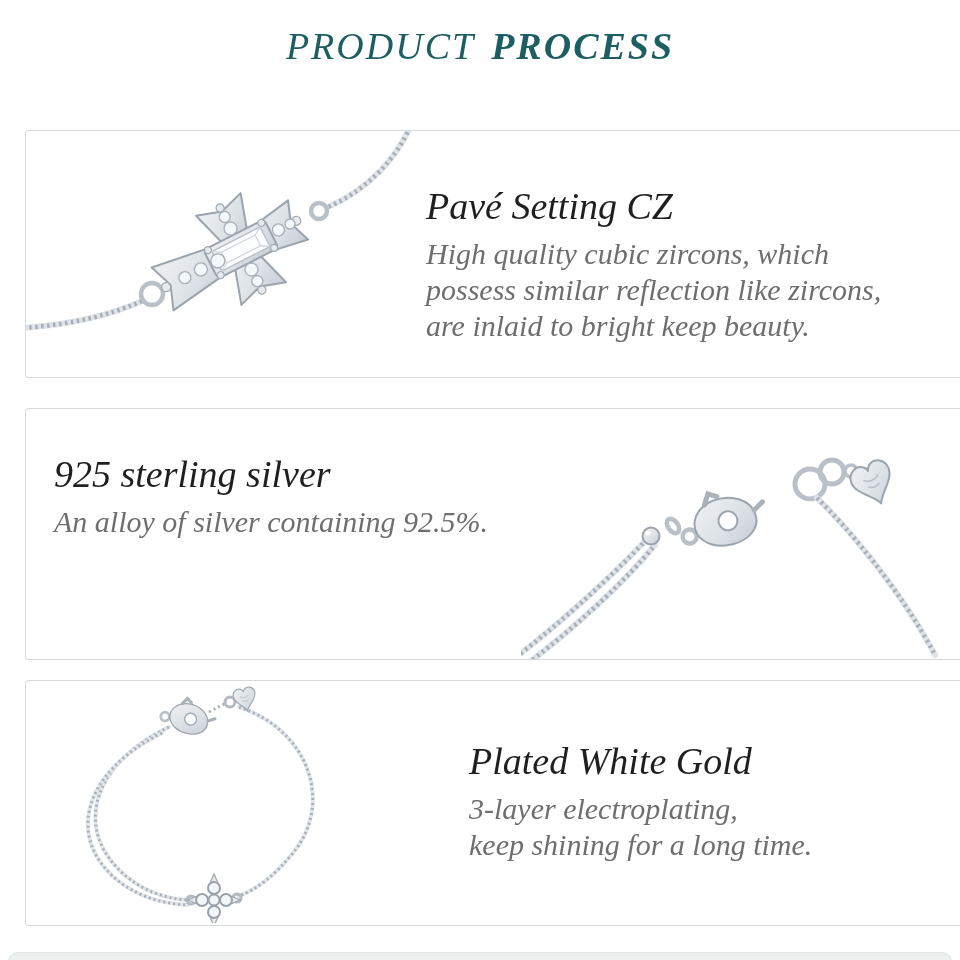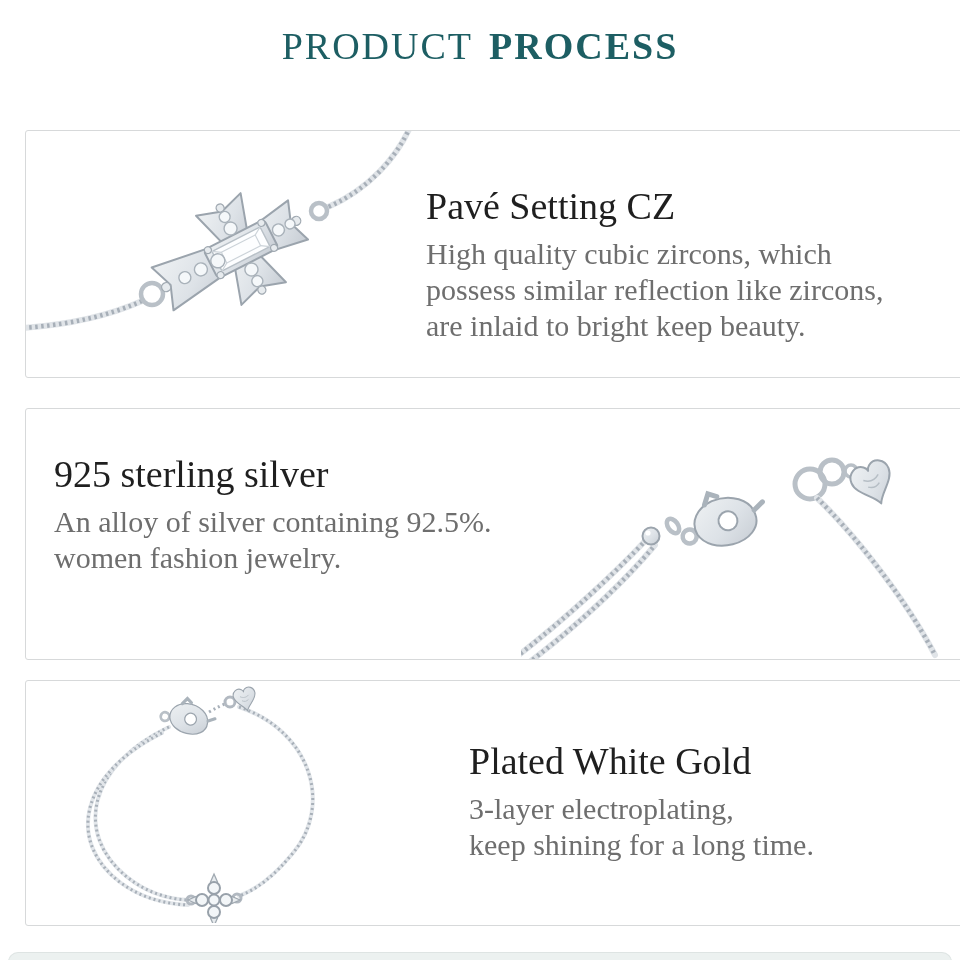--- a/index.html
+++ b/index.html
@@ -6,20 +6,21 @@
     --accent:#1d5e63; --heading:#1f1f1f; --body:#6e6e6e;
     --card-border:#d7d9da; --background:#ffffff; --next-band:#ecf1f0;
     --silver-light:#eef1f3; --silver-mid:#c7cdd4; --silver-dark:#9ba4ad;
   }
   html,body{margin:0;padding:0;}
   body{background:#f4f4f4;}
   .page{
     position:relative; width:960px; height:960px; margin:0 auto;
     background:var(--background); overflow:hidden;
     font-family:"Liberation Serif","DejaVu Serif",serif;
+    font-style:italic;
   }
   .title{
     position:absolute; top:24px; left:0; right:0; margin:0;
     text-align:center; font-size:38px; line-height:1.2;
     letter-spacing:2px; font-weight:400; color:var(--accent);
   }
   .title .w2{font-weight:700; margin-left:16px;}
   .card{
     position:absolute; left:25px; width:918px;
     background:var(--background);
@@ -134,21 +135,20 @@
         <span>are inlaid to bright keep beauty.</span>
       </p>
     </div>
   </section>
 
   <section class="card card-2">
     <div class="copy copy-2">
       <h2>925 sterling silver</h2>
       <p>
         <span>An alloy of silver containing 92.5%.</span>
-        <span>women fashion jewelry.</span>
       </p>
     </div>
     <div class="photo photo-2">
       <svg width="422" height="250" viewBox="0 0 422 250">
 
         <g>
           <path class="ch1" d="M -10,252 C 45,210 96,162 126,130"></path>
           <path class="ch2" d="M -10,252 C 45,210 96,162 126,130"></path>
           <path class="ch1" d="M 2,258 C 58,216 106,170 134,136"></path>
           <path class="ch2" d="M 2,258 C 58,216 106,170 134,136"></path>

